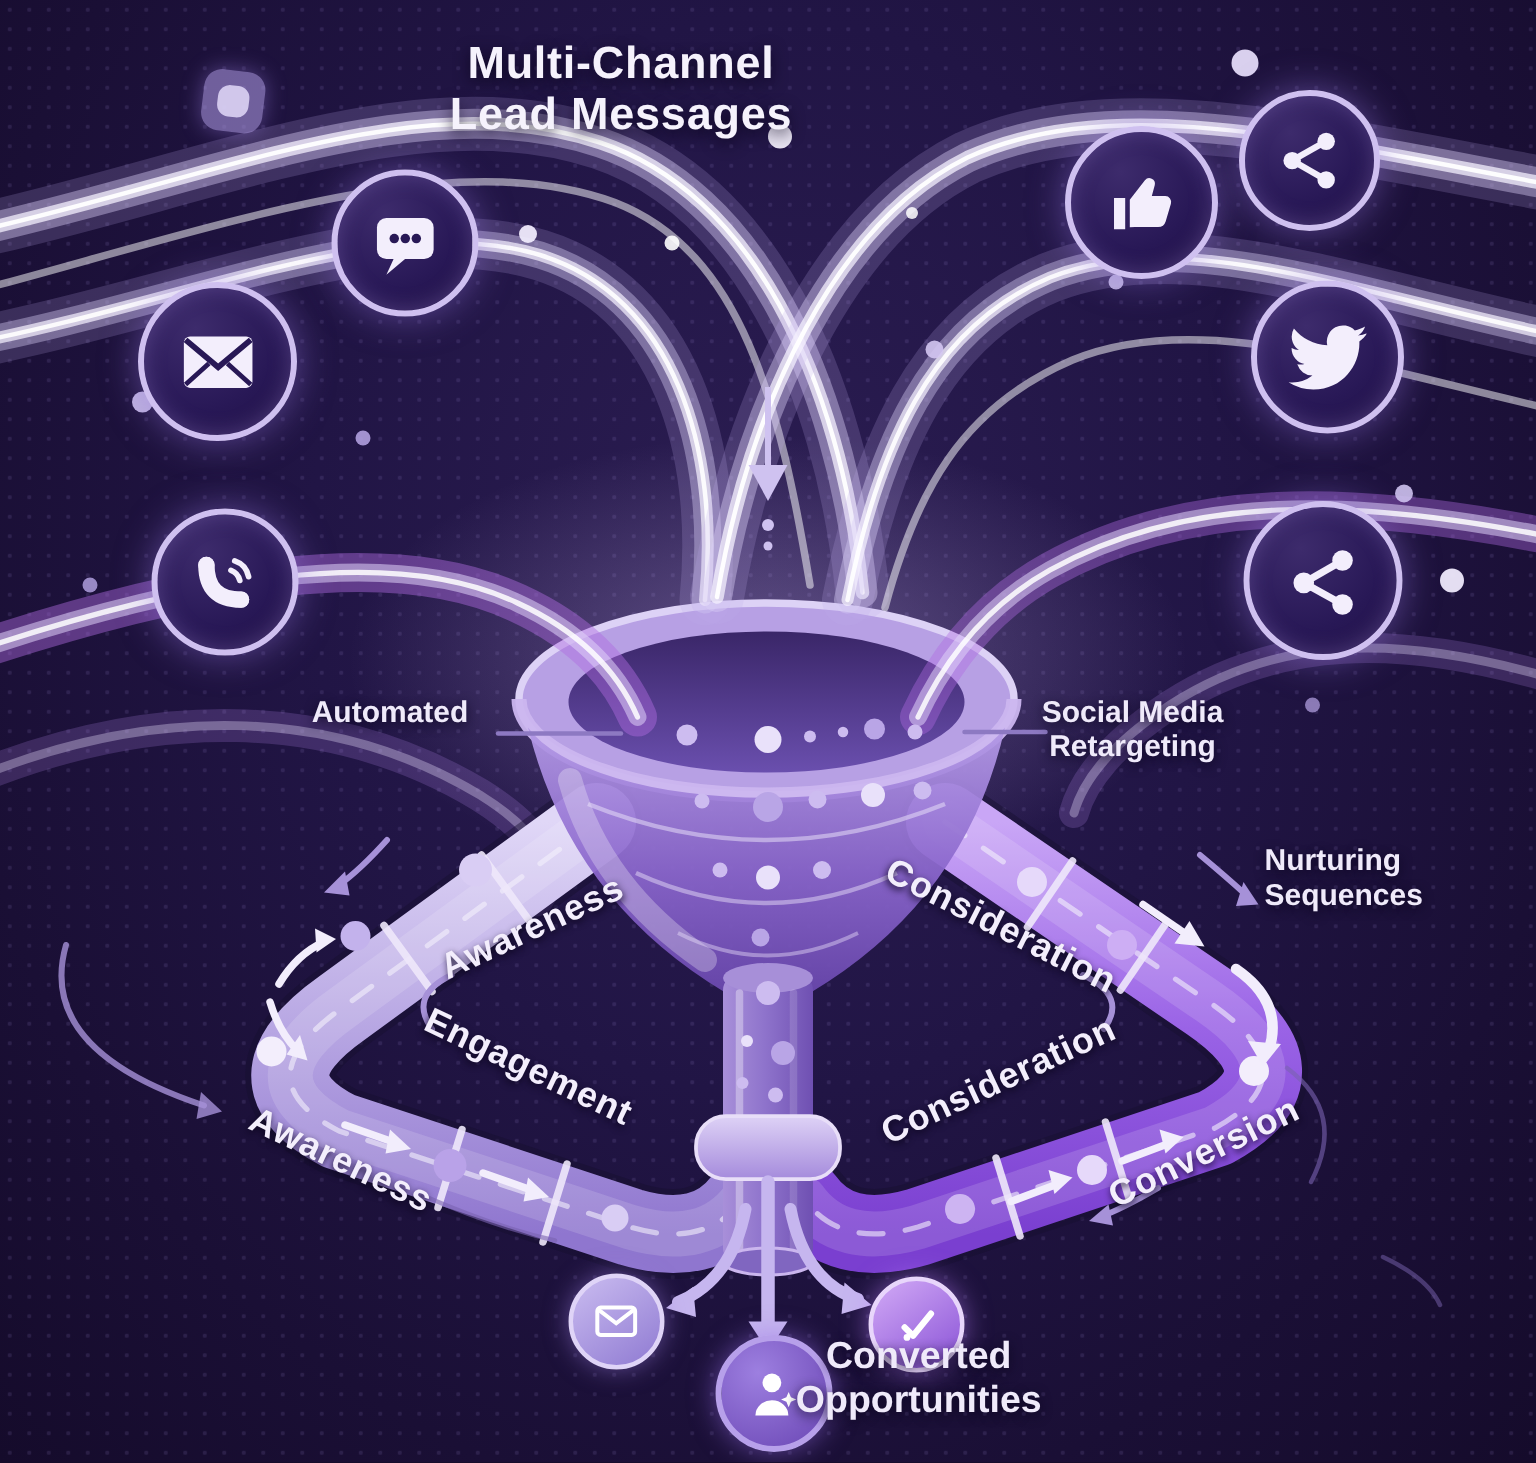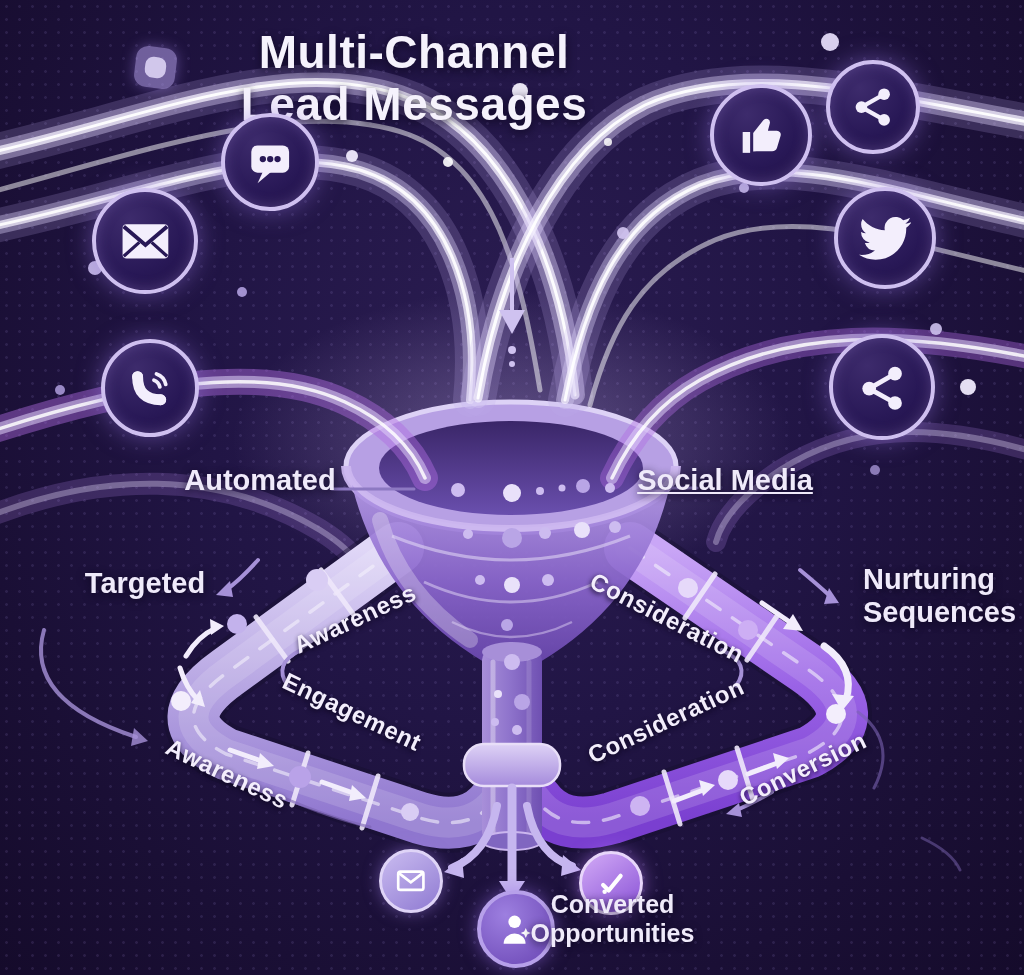--- a/index.html
+++ b/index.html
@@ -6,41 +6,41 @@
   .canvas{
     position:relative;width:1024px;height:975px;overflow:hidden;
     background:radial-gradient(ellipse at 50% 38%, #2b1d52 0%, #211545 42%, #1a0f35 75%, #150b2b 100%);
     font-family:"Liberation Sans", sans-serif;
   }
   .texture{position:absolute;inset:0;pointer-events:none;
     background-image:radial-gradient(rgba(162,142,218,.14) 1.3px, transparent 1.5px);
     background-size:13px 13px;}
   .art{position:absolute;inset:0;}
   .title{position:absolute;left:0;top:26px;width:828px;text-align:center;color:#f5f2fc;
-    font-weight:700;font-size:46px;line-height:1.14;letter-spacing:.5px;
+    font-weight:700;font-size:30px;line-height:1.14;letter-spacing:.5px;
     text-shadow:0 3px 10px rgba(10,5,28,.85);}
   .title span{display:block;}
   .chip{position:absolute;border-radius:50%;display:flex;align-items:center;justify-content:center;
     background:radial-gradient(circle at 35% 28%, #3d2b6c 0%, #281856 58%, #201143 100%);
     border:4px solid #cfc0f0;
     box-shadow:0 0 24px rgba(150,120,225,.5), inset 0 0 14px rgba(190,160,245,.28);}
   .chip svg{width:56%;height:56%;}
   .chip-sm{position:absolute;border-radius:50%;display:flex;align-items:center;justify-content:center;}
   .chip-sm svg{width:58%;height:58%;}
   .c-env{background:linear-gradient(145deg,#cabcf0,#8f7ad2);border:3px solid #dfd4f7;box-shadow:0 0 16px rgba(160,130,230,.5);}
   .c-person{background:radial-gradient(circle at 35% 30%, #9d7fe0, #6a46b4);border:4px solid #b7a0ea;box-shadow:0 0 18px rgba(150,110,230,.55);}
   .c-check{background:linear-gradient(145deg,#d2aaf6,#8952d6);border:3px solid #e8d6fb;box-shadow:0 0 18px rgba(190,130,255,.55);}
   .squircle{position:absolute;left:135px;top:47px;width:41px;height:41px;border-radius:12px;
     background:rgba(168,148,222,.6);transform:rotate(7deg);display:flex;align-items:center;justify-content:center;
     box-shadow:0 0 14px rgba(160,130,230,.45);}
   .squircle .inner{width:21px;height:21px;border-radius:8px;background:rgba(226,217,249,.85);}
-  .lbl{position:absolute;color:#efeafa;font-weight:700;font-size:29px;line-height:1.15;text-align:center;
+  .lbl{position:absolute;color:#efeafa;font-weight:700;font-size:20px;line-height:1.15;text-align:center;
     text-shadow:0 2px 8px rgba(12,6,30,.85);}
   .lbl span{display:block;}
-  .lbl-left{text-align:left;margin-left:20px;}
+  .lbl-left{text-align:left;}
   .lbl-big{font-size:25px;}
   .stage{position:absolute;color:#f3eefc;font-weight:700;font-size:24px;letter-spacing:.6px;white-space:nowrap;
     transform:translate(-50%,-50%) rotate(var(--r));text-shadow:0 2px 5px rgba(12,6,30,.9);}
 </style>
 </head>
 <body>
 
 <div class="canvas">
   <div class="texture"></div>
 
@@ -335,25 +335,25 @@
       <line x1="6.2" y1="12.5" x2="17.5" y2="18.8" stroke="#f3eefc" stroke-width="2.1"></line>
       <circle cx="6.2" cy="12.5" r="3" fill="#f3eefc"></circle>
         <circle cx="17.5" cy="6" r="3" fill="#f3eefc"></circle>
         <circle cx="17.5" cy="18.8" r="3" fill="#f3eefc"></circle>
     </svg>
   </div>
 
   <div class="lbl" style="left:170px;top:464px;width:180px;">
     <span>Automated</span>
   </div>
-  <div class="lbl" style="left:630px;top:464px;width:190px;text-decoration:underline;">
+  <div class="lbl" style="left:660px;top:464px;width:190px;">
     <span>Social Media</span>
+    <span>Retargeting</span>
   </div>
   <div class="lbl" style="left:50px;top:567px;width:190px;">
-    <span>Targeted</span>
   </div>
   <div class="lbl lbl-left" style="left:843px;top:563px;width:160px;">
     <span>Nurturing</span>
     <span>Sequences</span>
   </div>
 
   <span class="stage" style="left:355px;top:619px;--r:-25deg;">Awareness</span>
   <span class="stage" style="left:352px;top:712px;--r:25.5deg;">Engagement</span>
   <span class="stage" style="left:667px;top:618px;--r:27deg;">Consideration</span>
   <span class="stage" style="left:666px;top:721px;--r:-25deg;">Consideration</span>

